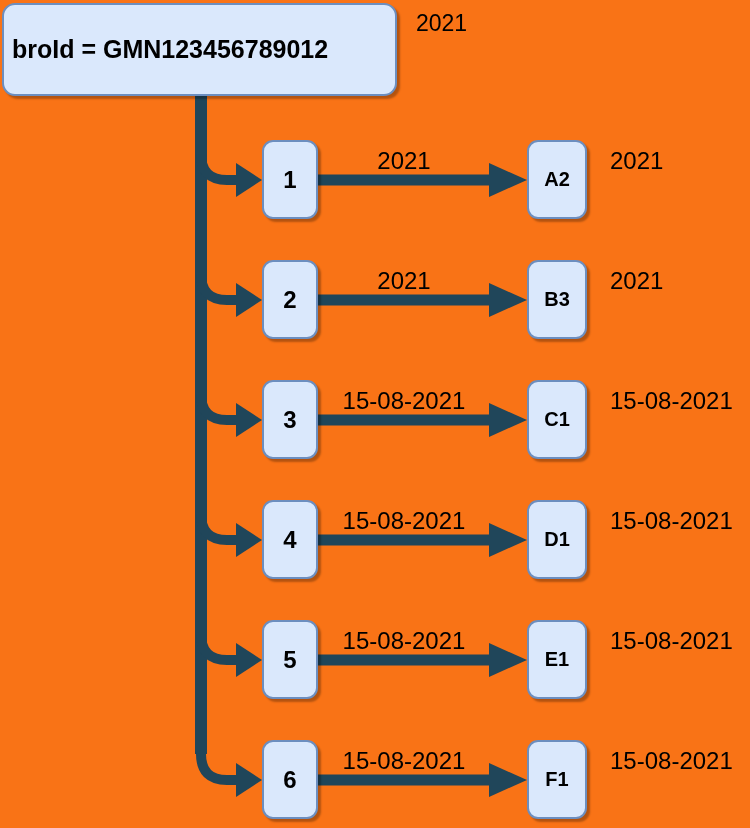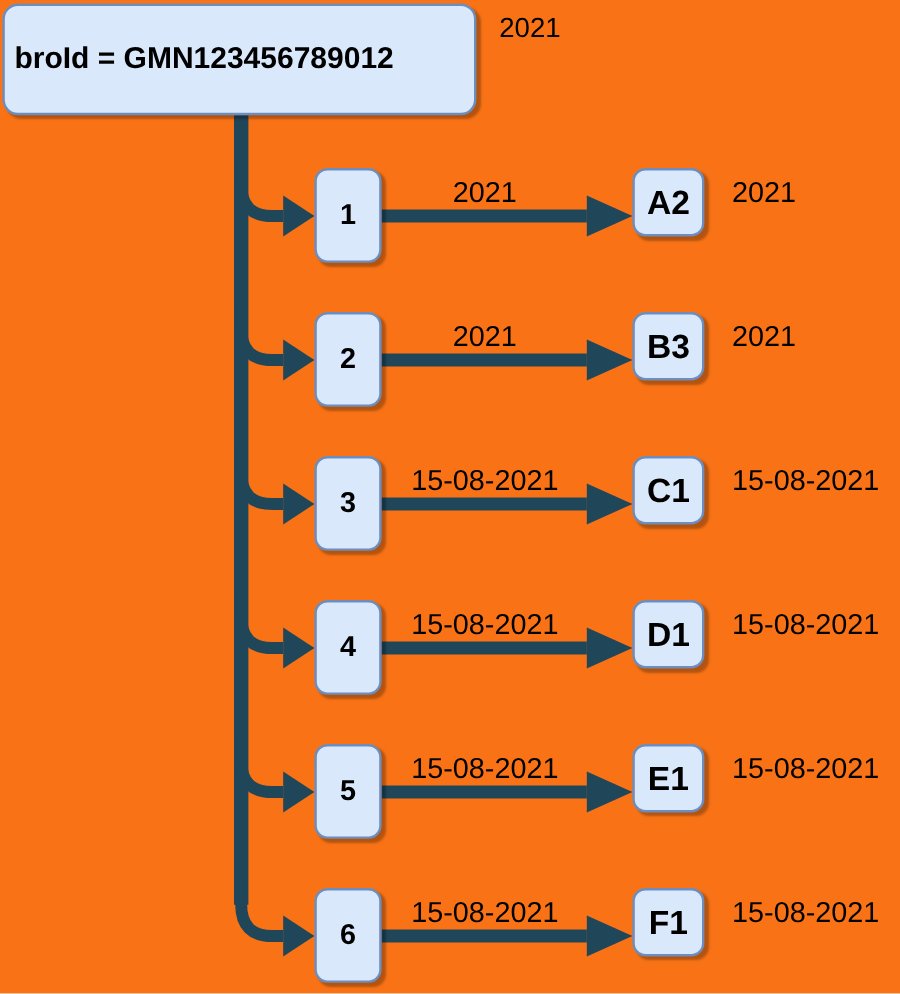--- a/index.html
+++ b/index.html
@@ -32,21 +32,21 @@
     font-weight:bold;color:#000;
   }
   .root-node{
     left:2px;top:3px;width:395px;height:93px;
     border-radius:13px;
     flex-direction:column;align-items:flex-start;justify-content:center;
     padding-left:8px;
     font-size:25px;line-height:31px;
   }
   .src-node{left:262px;width:56px;height:79px;font-size:24px;}
-  .dst-node{left:527px;width:60px;height:57px;font-size:28px;}
+  .dst-node{left:527px;width:60px;height:79px;font-size:20px;}
   .row-0 .rownode{top:140px;}
   .row-1 .rownode{top:260px;}
   .row-2 .rownode{top:380px;}
   .row-3 .rownode{top:500px;}
   .row-4 .rownode{top:620px;}
   .row-5 .rownode{top:740px;}
   .label{
     position:absolute;
     color:var(--label-color);
     font-size:24px;line-height:26px;

